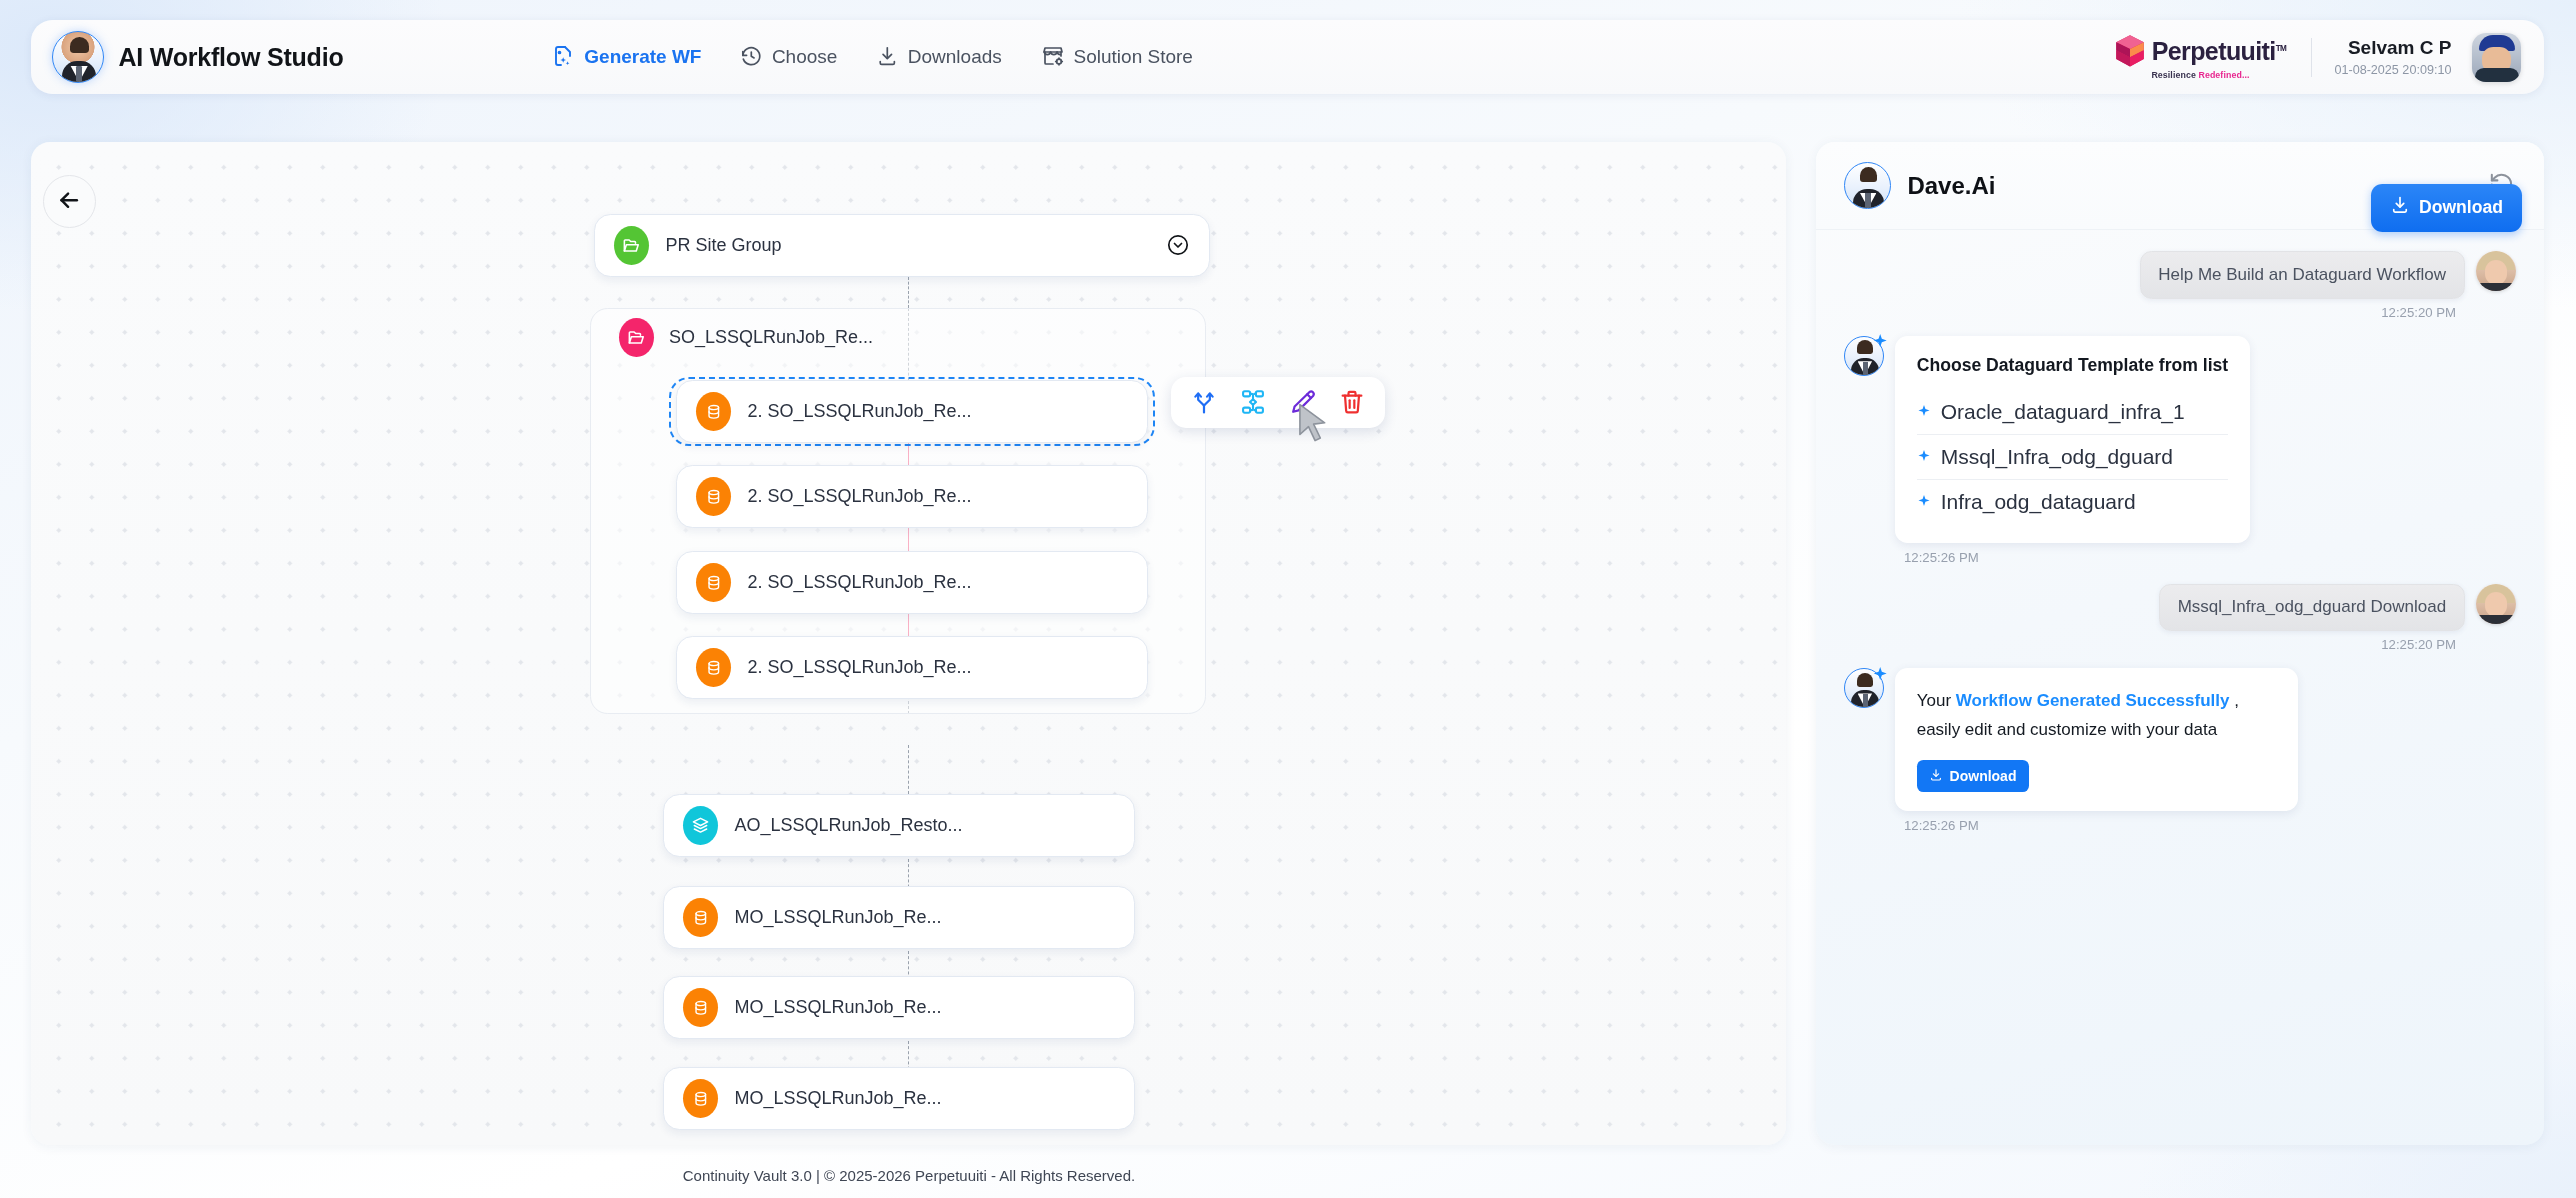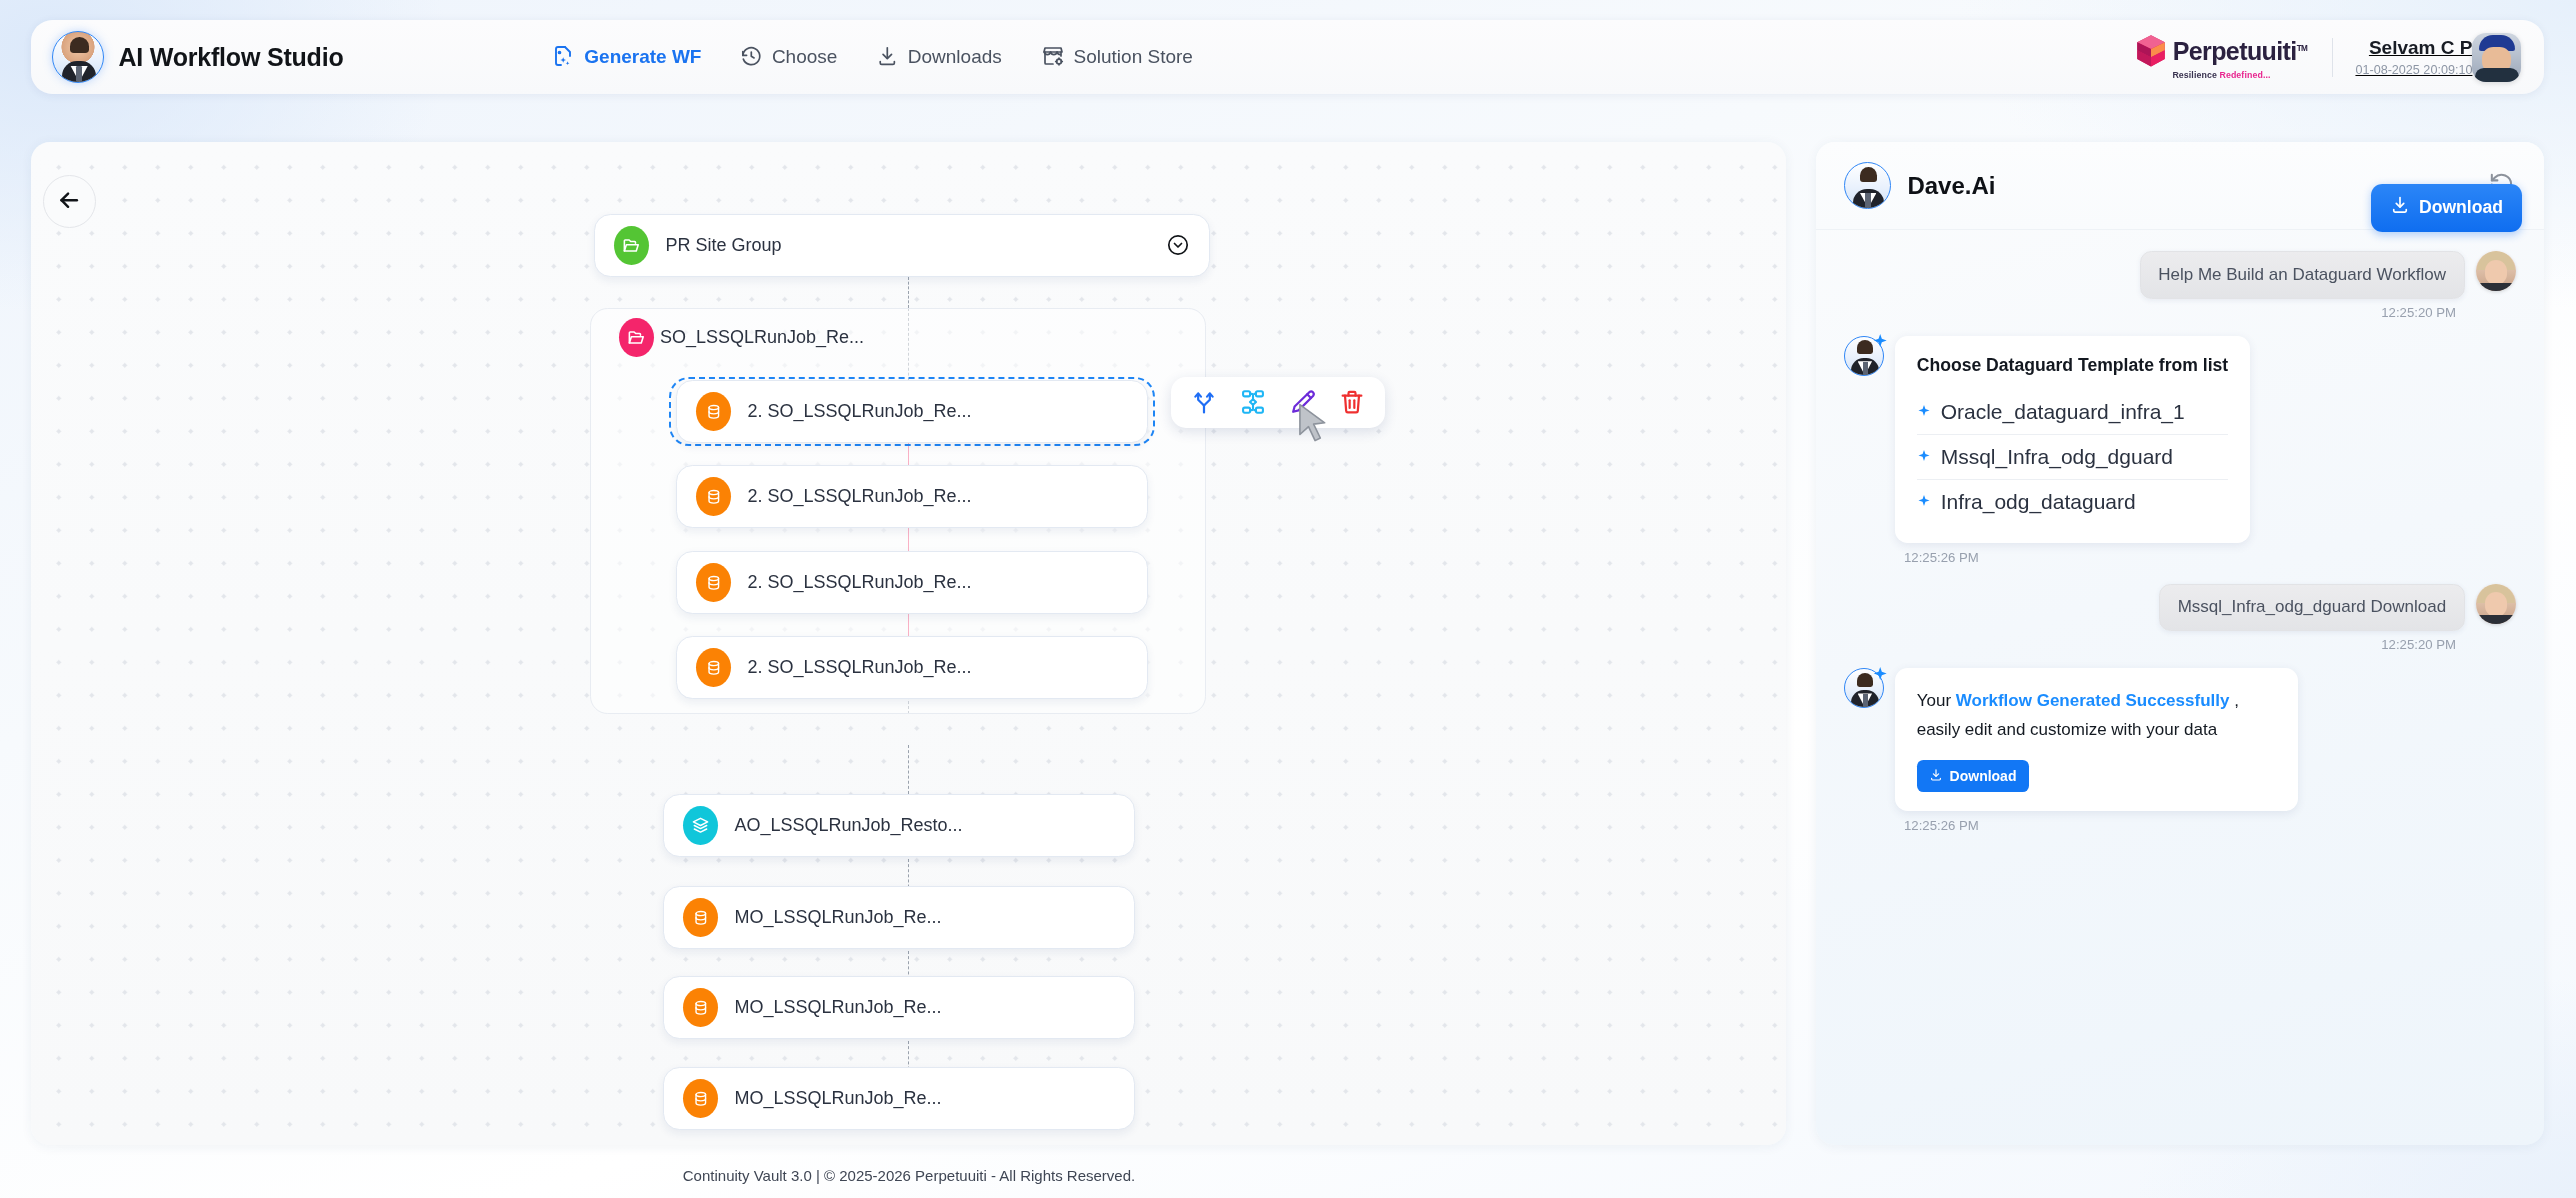--- a/index.html
+++ b/index.html
@@ -62,21 +62,21 @@
 
   .header-right { margin-left:auto; display:flex; align-items:center; padding-right:22.6px; gap: 0; }
   .logo-block { display:flex; flex-direction:column; align-items:flex-start; padding-right: 25px; }
   .logo-row { display:flex; align-items:center; gap:6.3px; }
   .logo-cube { width:30px; height:35px; position:relative; }
   .logo-text { font-size: 25px; font-weight: 800; color:#2b2140; letter-spacing:-0.6px; position:relative; }
   .logo-tm { font-size:8.2px; vertical-align: super; color:#2b2140; }
   .logo-tag { font-size: 8.8px; font-weight:700; color:#3a3350; margin-left: 36px; margin-top:1.3px; letter-spacing:0.1px;}
   .logo-tag b { color:#e8268f; font-weight:700; }
   .divider-v { width:0.6px; height:39px; background:#dfe3ea; }
-  .user-block { display:flex; align-items:center; gap:0; padding-left:22.6px;text-decoration:underline; }
+  .user-block { display:flex; align-items:center; gap:21px; padding-left:22.6px; }
   .user-meta { text-align:right; }
   .user-name { font-size:19px; font-weight:600; color:#181c24; }
   .user-time { font-size:12.6px; color:#8d96a5; margin-top:3.1px; }
   .user-avatar {
     width:49px; height:49px; border-radius:14px; overflow:hidden; position:relative;
     background: linear-gradient(180deg,#cfd6e0 0%, #9aa6b8 100%);
     box-shadow: 0 1.3px 5px rgba(0,0,0,0.12);
   }
   .user-avatar .cap { position:absolute; left:6.3px; top:2.5px; width:36px; height:16.4px; background:#1f3a93; border-radius:16.4px 16.4px 2.5px 2.5px;}
   .user-avatar .face { position:absolute; left:10px; top:14px; width:29px; height:26.4px; background:#e8bb97; border-radius:11.3px;}
@@ -124,21 +124,21 @@
   }
   .ic-green { background:#54c534; }
   .ic-pink  { background:#f4256b; }
   .ic-orange{ background:#fb8204; }
   .ic-cyan  { background:#10c6da; }
 
   .group-box {
     position:absolute; border:0.9px solid #e8ecf2; border-radius:17.6px;
     background: rgba(255,255,255,0.55);
   }
-  .group-head { position:absolute; display:flex; align-items:center; gap:6px; }
+  .group-head { position:absolute; display:flex; align-items:center; gap:15px; }
   .group-head .glabel { font-size:18px; color:#2b3240; font-weight:500; white-space:nowrap; }
 
   .selected-ring {
     position:absolute; border:2.5px dashed #1f86f5; border-radius:20px;
   }
   .conn { position:absolute; width:0; border-left-width:1.9px; border-left-style:dashed; }
   .conn-grey { border-left-color:#9aa2ad; }
   .conn-pink { border-left-color:#f4537e; border-left-style:solid; }
 
   .node-toolbar {

